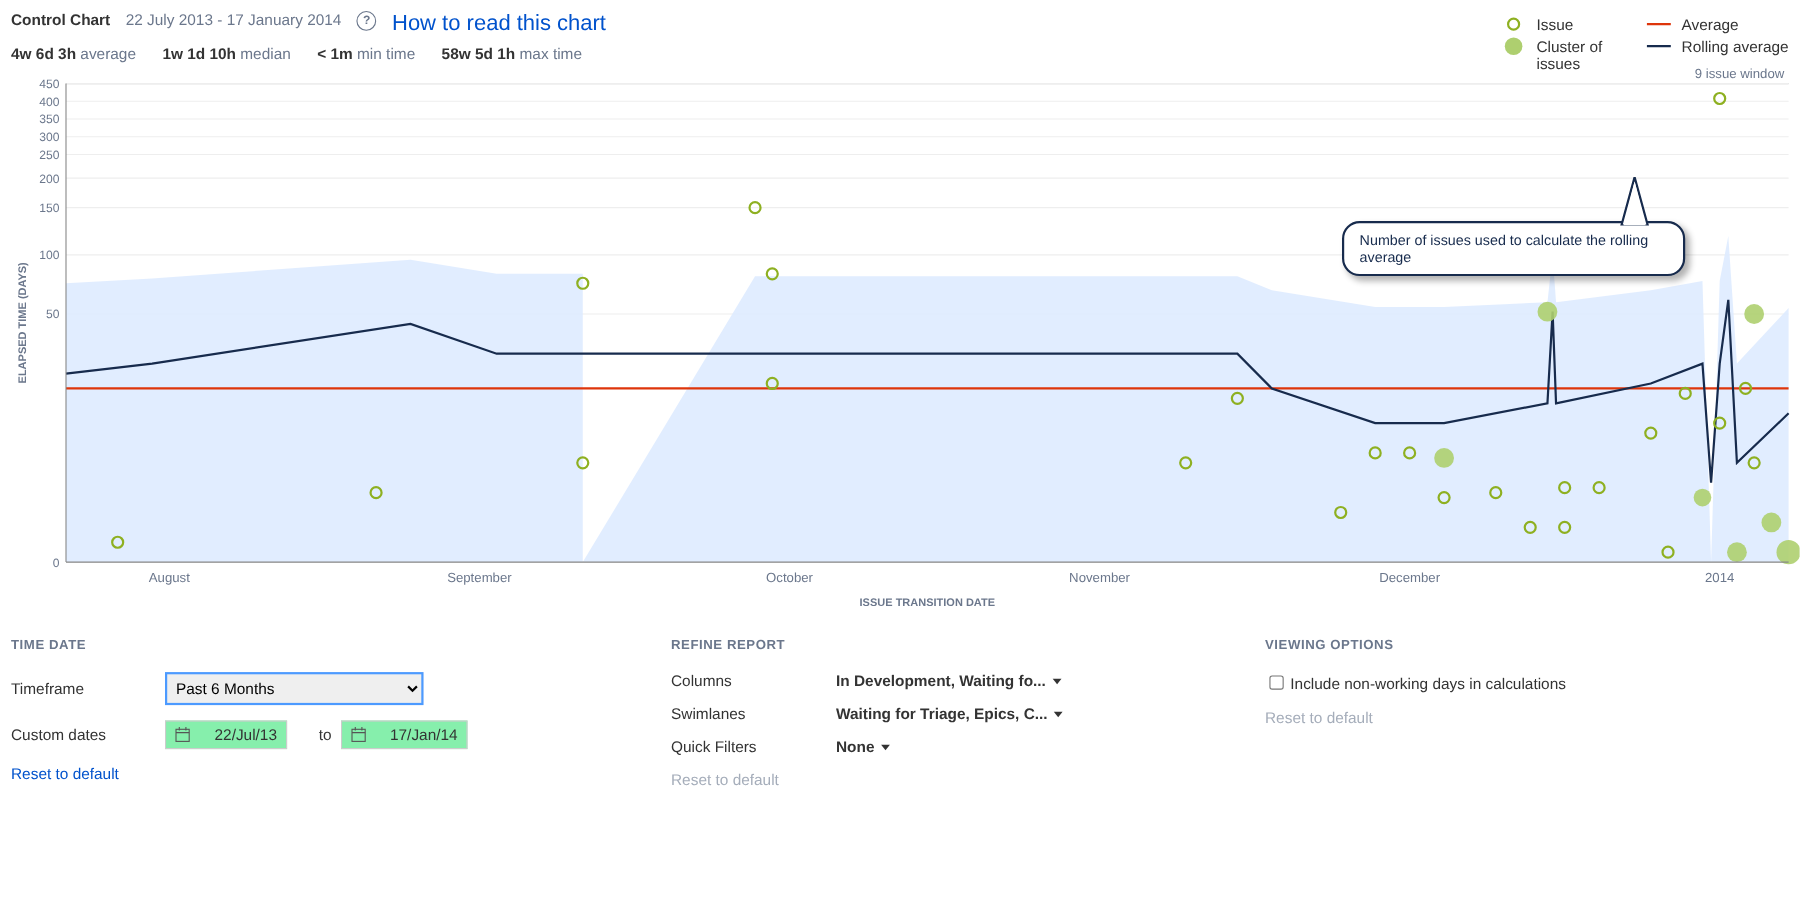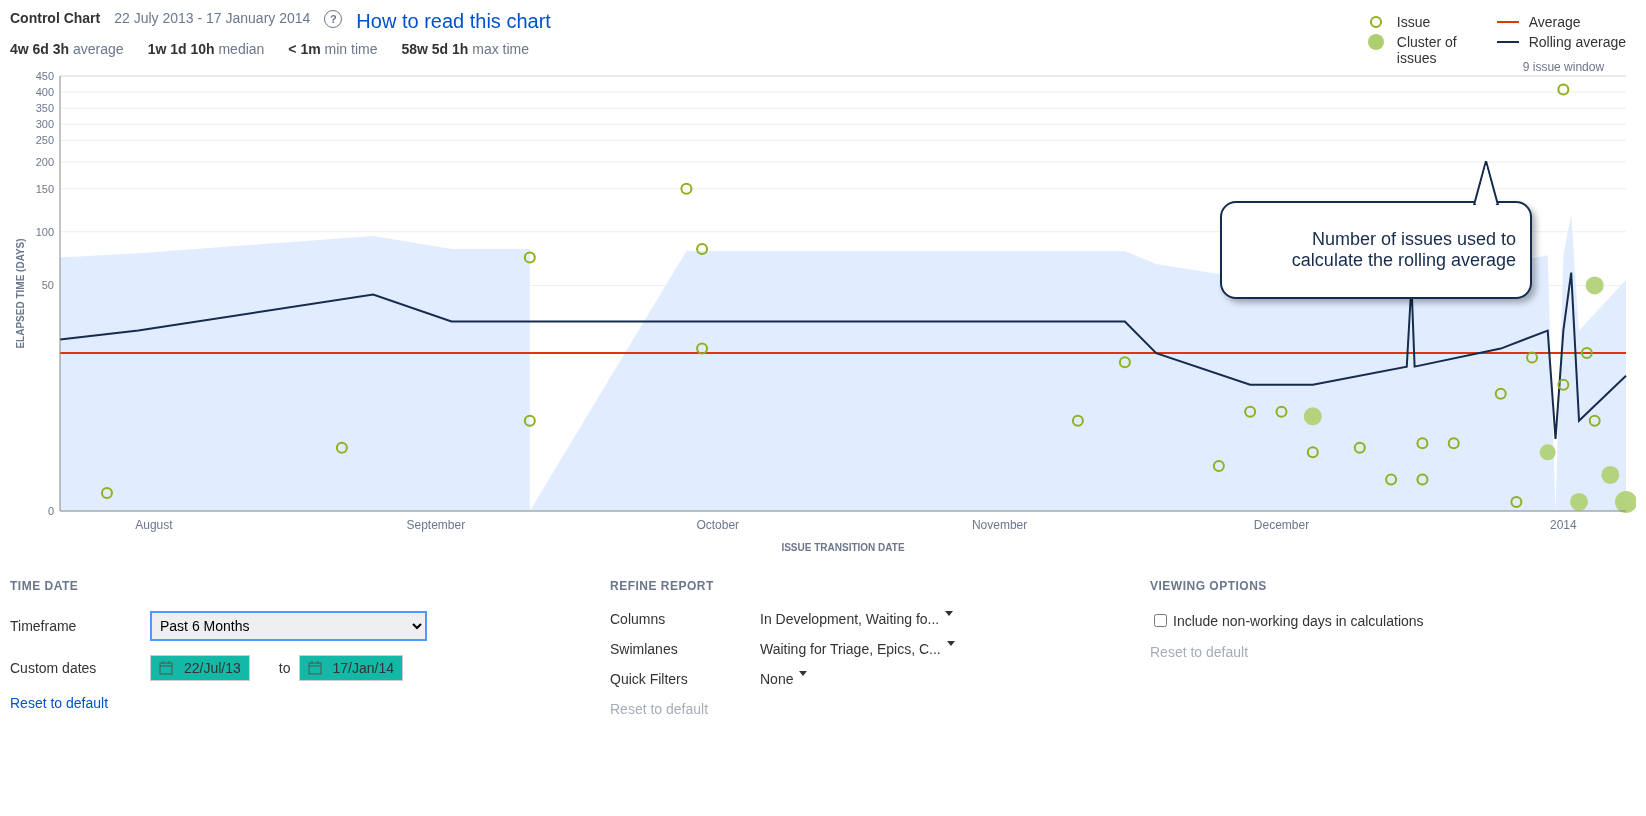--- a/index.html
+++ b/index.html
@@ -58,24 +58,24 @@
   }
   #chart-svg { display: block; }
   .callout {
     position: absolute;
     top: 130px;
     right: 104px;
     width: 280px;
     background: #fff;
     border: 2px solid #172b4d;
     border-radius: 16px;
-    padding: 26px 14px;
+    padding: 8px 14px;
     box-shadow: 4px 4px 6px rgba(0,0,0,0.3);
-    text-align: right;
-    font-size: 18px;
+    text-align: left;
+    font-size: 13px;
     color: #172b4d;
     z-index: 5;
   }
   .controls {
     display: flex;
     padding: 8px 10px 10px 10px;
     gap: 80px;
   }
   .ctrl-col h4 {
     font-size: 12px;
@@ -86,45 +86,47 @@
   }
   .ctrl-row {
     display: flex;
     align-items: center;
     margin-bottom: 14px;
     font-size: 14px;
     color: #333;
   }
   .ctrl-label { width: 140px; color: #333; }
   select.timeframe {
-    width: 277px;
+    width: 235px;
     height: 30px;
     border: 2px solid #4c9aff;
     font-size: 14px;
     padding: 2px 4px;
     outline: none;
   }
   .date-input {
     display: inline-flex;
     align-items: center;
-    gap: 11px;
+    gap: 22px;
     border: 1px solid #ccc;
     padding: 4px 8px;
     font-size: 14px;
-    background: #14b8a6;
+    background: #86efac;
   }
   .cal-icon { display:inline-block; }
   .link-btn { color: #0052cc; font-size: 14px; cursor: pointer; }
   .link-disabled { color: #a5adba; font-size: 14px; }
   .dropdown-val {
     font-size: 14px;
     color: #333;
     display: inline-flex;
+    align-items: center;
     gap: 6px;
     cursor: pointer;
+    font-weight: bold;
   }
   .caret {
     width: 0; height: 0;
     border-left: 4px solid transparent;
     border-right: 4px solid transparent;
     border-top: 5px solid #333;
   }
   .refine .ctrl-label { width: 150px; }
   .chk {
     margin-right: 6px;
@@ -168,21 +170,21 @@
     </div>
     <div class="legend-item" style="flex-direction:column; align-items:flex-start;">
       <div style="display:flex; gap:10px; align-items:center;">
         <span class="legend-marker">
             <svg width="22" height="14">
               <line x1="0" y1="7" x2="22" y2="7" stroke="#172b4d" stroke-width="2"></line>
             </svg>
           </span>
         <span>Rolling average</span>
       </div>
-      <span class="legend-sub" style="margin-left:26px;">9 issue window</span>
+      <span class="legend-sub" style="margin-left:44px;">9 issue window</span>
     </div>
   </div>
 </div>
 
 <div class="stats-row">
   <span><span class="val">4w 6d 3h</span> <span class="lbl">average</span></span>
   <span><span class="val">1w 1d 10h</span> <span class="lbl">median</span></span>
   <span><span class="val">&lt; 1m</span> <span class="lbl">min time</span></span>
   <span><span class="val">58w 5d 1h</span> <span class="lbl">max time</span></span>
 </div>

